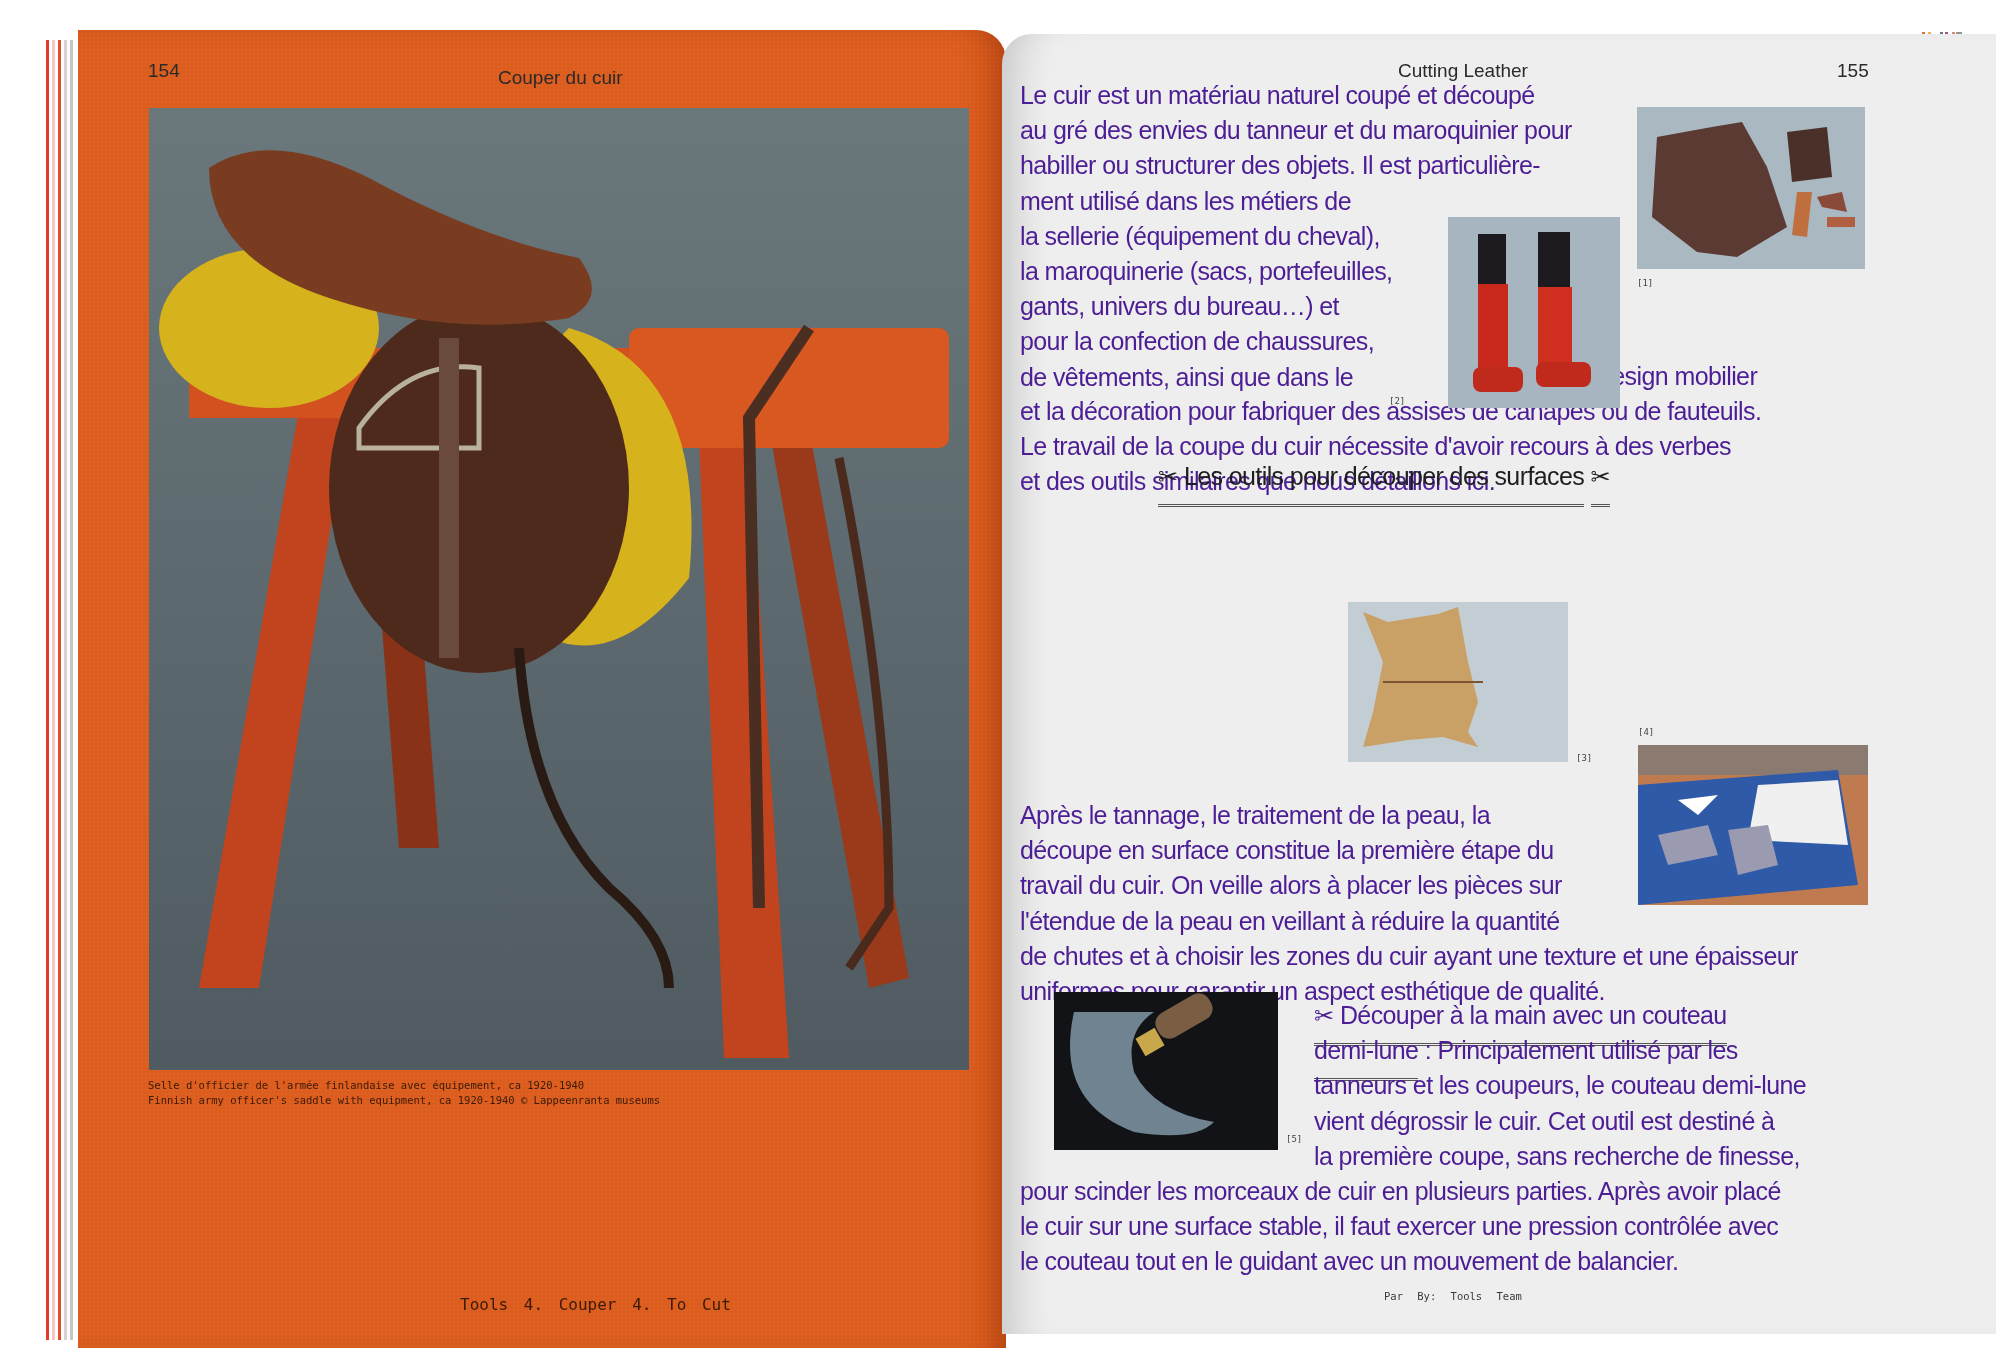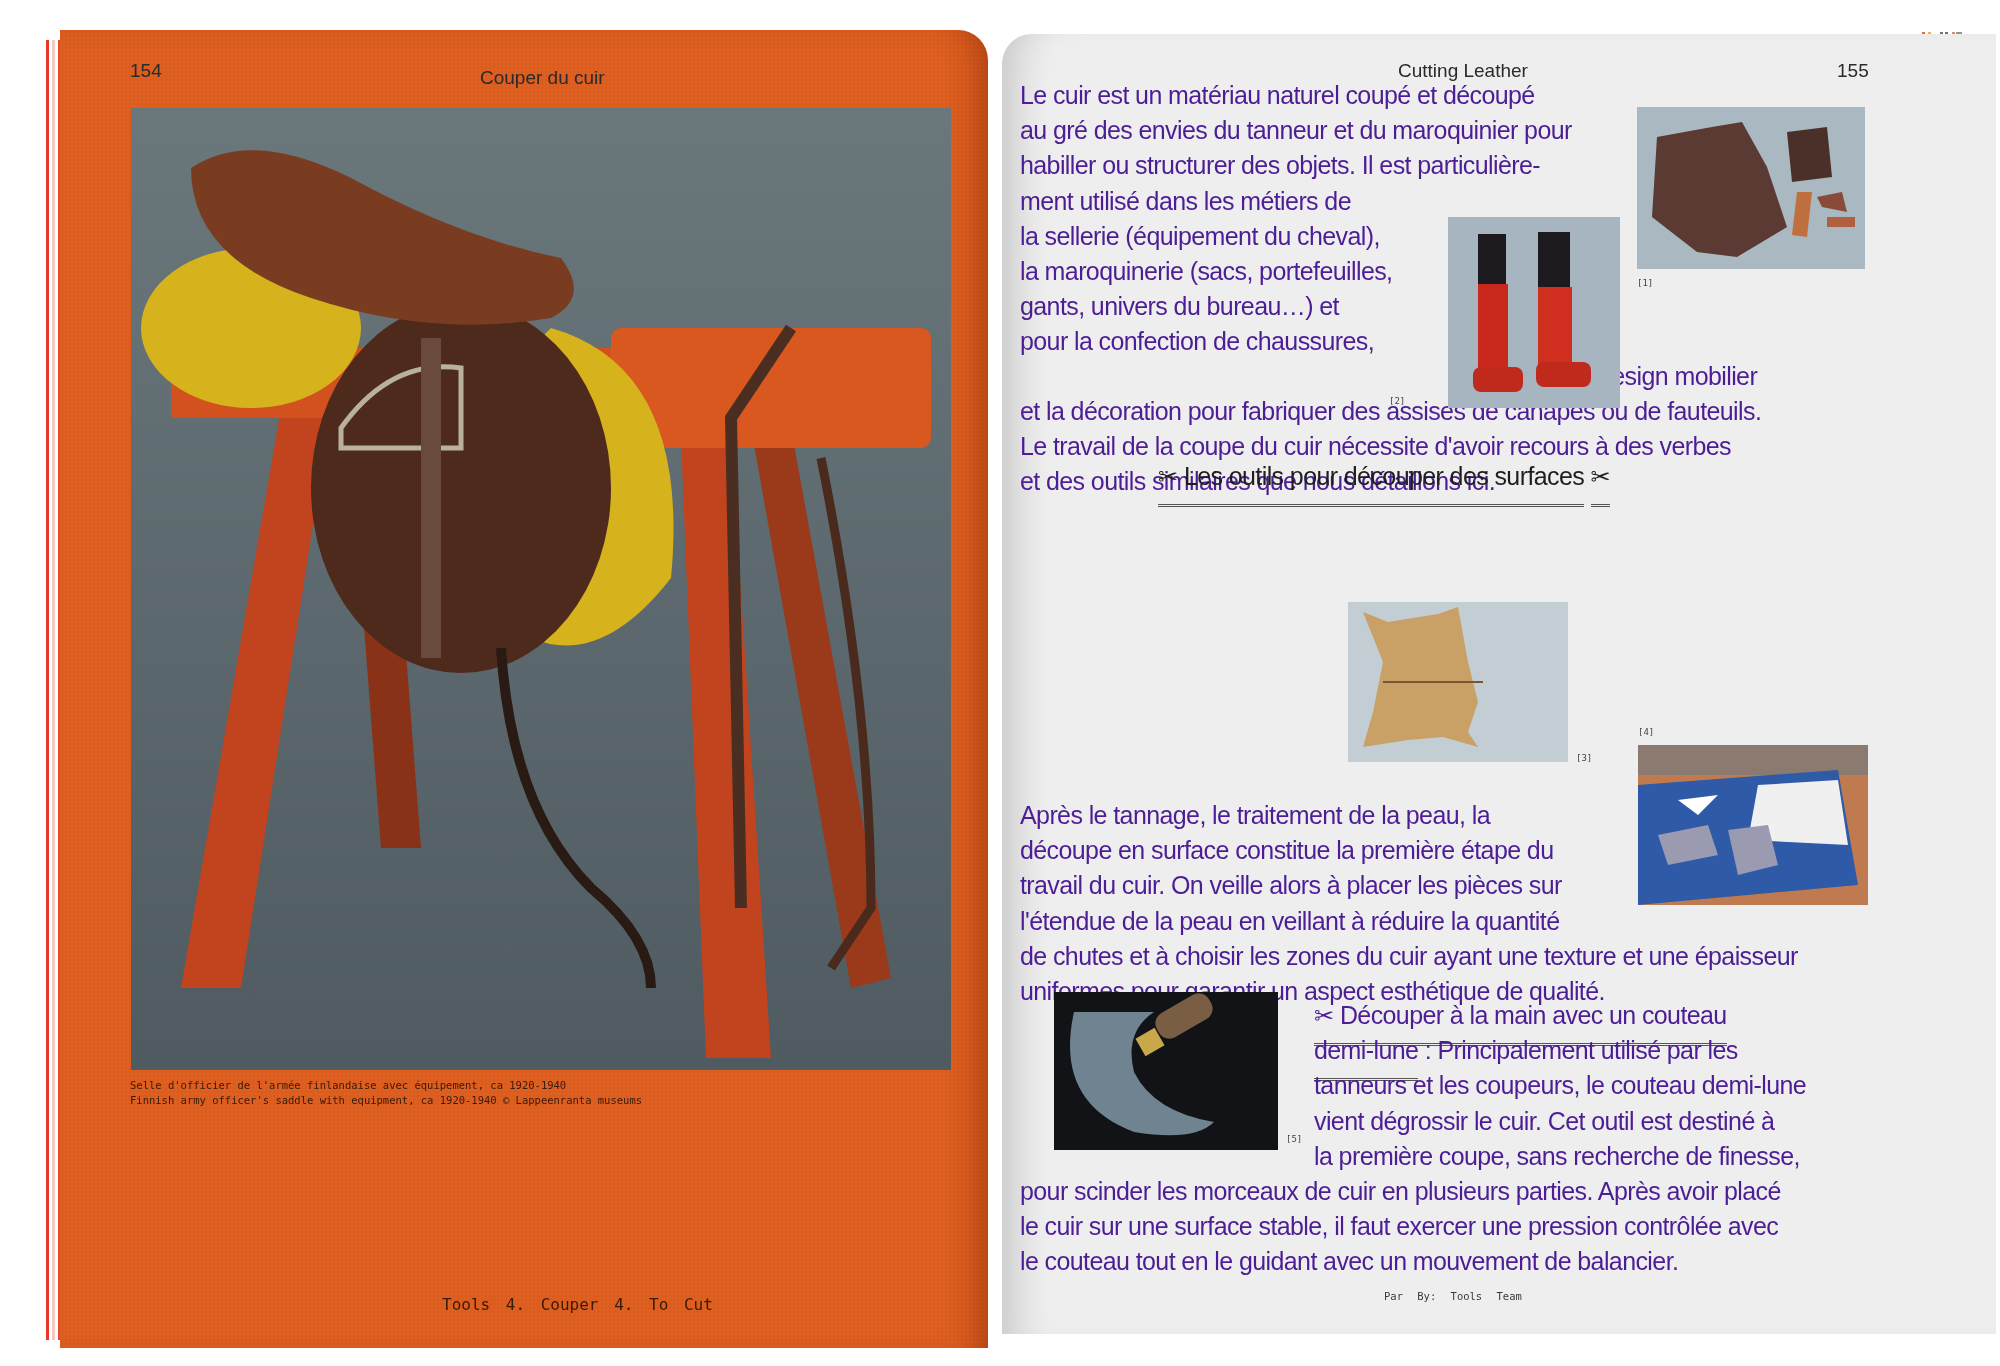--- a/index.html
+++ b/index.html
@@ -2,21 +2,21 @@
 <html><head>
 <meta charset="utf-8">
 <style>
   html,body{margin:0;padding:0;}
   body{width:2000px;height:1366px;background:#ffffff;position:relative;overflow:hidden;font-family:"Liberation Sans",sans-serif;}
   .edges-left{position:absolute;left:44px;top:40px;width:32px;height:1300px;}
   .edges-left span{position:absolute;top:0;bottom:0;width:3px;}
   .edges-right{position:absolute;left:1922px;top:32px;width:36px;height:1300px;}
   .edges-right span{position:absolute;top:0;bottom:0;width:3px;}
   .page{position:absolute;top:30px;}
-  .page-left{left:60px;width:928px;height:1318px;background:#de5f1f;border-radius:0 30px 0 0;
+  .page-left{left:78px;width:928px;height:1318px;background:#de5f1f;border-radius:0 30px 0 0;
     background-image:radial-gradient(rgba(0,0,0,0.04) 1px,transparent 1px);background-size:4px 4px;
     box-shadow:inset -30px 0 30px -20px rgba(120,30,0,0.45);}
   .page-right{left:1002px;top:34px;width:994px;height:1300px;background:#eeeeee;border-radius:30px 0 0 0;
     box-shadow:inset 40px 0 40px -30px rgba(0,0,0,0.18);}
   .hdr{position:absolute;font-size:19px;color:#2a2a2a;}
   .serif-mono{font-family:"DejaVu Sans Mono",monospace;}
   .photo-main{position:absolute;left:71px;top:78px;width:820px;height:962px;background:#5e6b70;overflow:hidden;}
   .caption{position:absolute;left:70px;top:1048px;font-size:10.5px;line-height:15px;color:#3a1a08;}
   .footer-left{position:absolute;left:382px;top:1265px;font-size:16px;color:#3a1a08;word-spacing:6px;}
   .footer-right{position:absolute;left:382px;top:1256px;font-size:10.5px;color:#3a3a3a;word-spacing:8px;}
@@ -109,20 +109,21 @@
 
   <div class="body-text" style="left:18px;top:44px;">
     <div>Le cuir est un matériau naturel coupé et découpé</div>
     <div>au gré des envies du tanneur et du maroquinier pour</div>
     <div>habiller ou structurer des objets. Il est particulière-</div>
     <div>ment utilisé dans les métiers de</div>
     <div>la sellerie (équipement du cheval),</div>
     <div>la maroquinerie (sacs, portefeuilles,</div>
     <div>gants, univers du bureau…) et</div>
     <div>pour la confection de chaussures,</div>
+    <div>de vêtements, ainsi que dans le</div>
   </div>
   <div class="body-text" style="left:596px;top:325px;">design mobilier</div>
   <div class="body-text" style="left:18px;top:360px;">
     <div>et la décoration pour fabriquer des assises de canapés ou de fauteuils.</div>
     <div>Le travail de la coupe du cuir nécessite d'avoir recours à des verbes</div>
     <div>et des outils similaires que nous détaillons ici.</div>
   </div>
 
   <div class="ref" style="left:387px;top:362px;">[2]</div>
   <div class="fig" style="left:446px;top:183px;width:172px;height:191px;background:#a7b5c0;">

